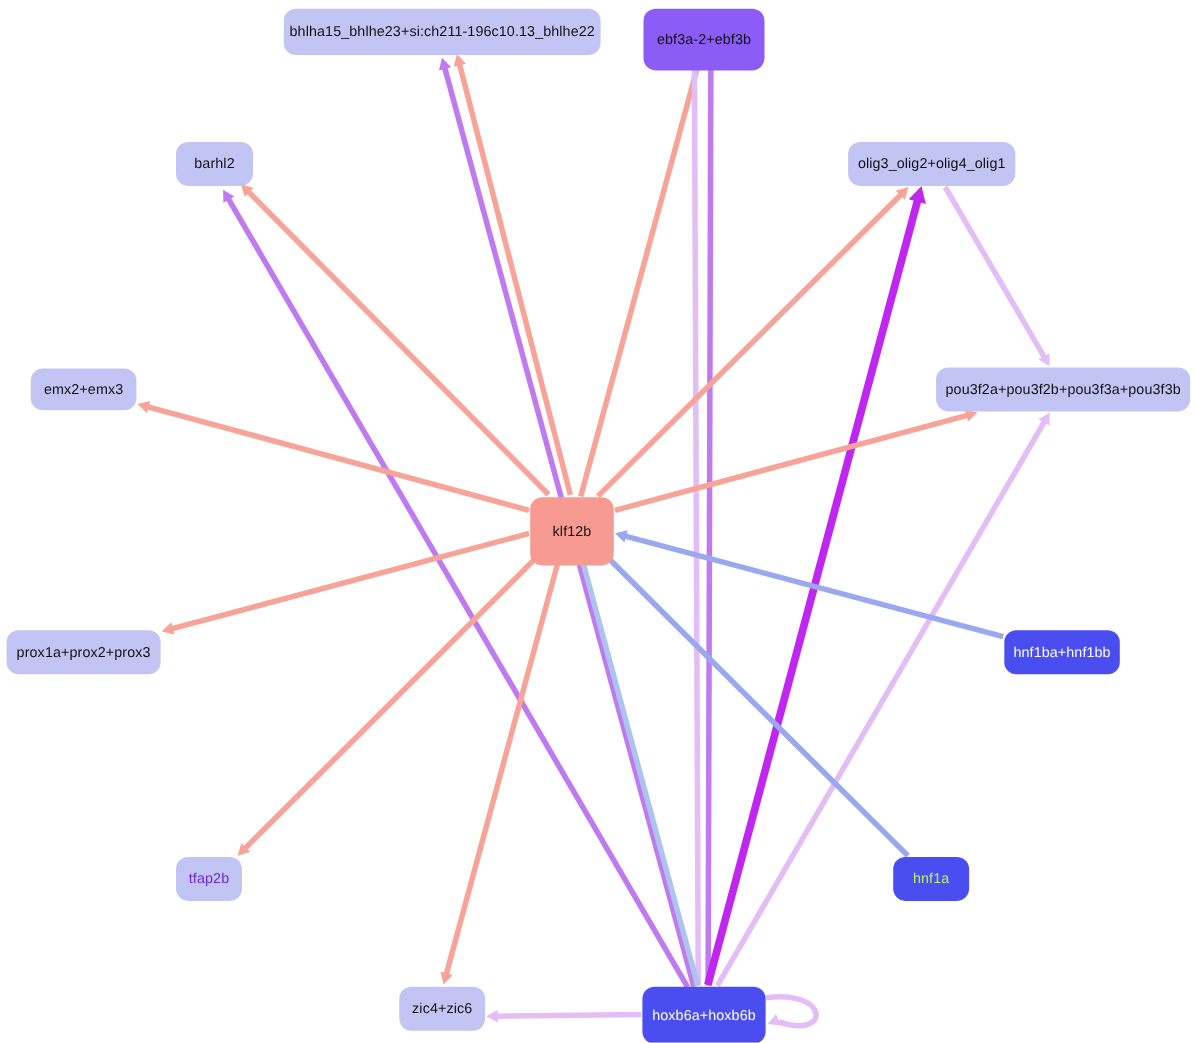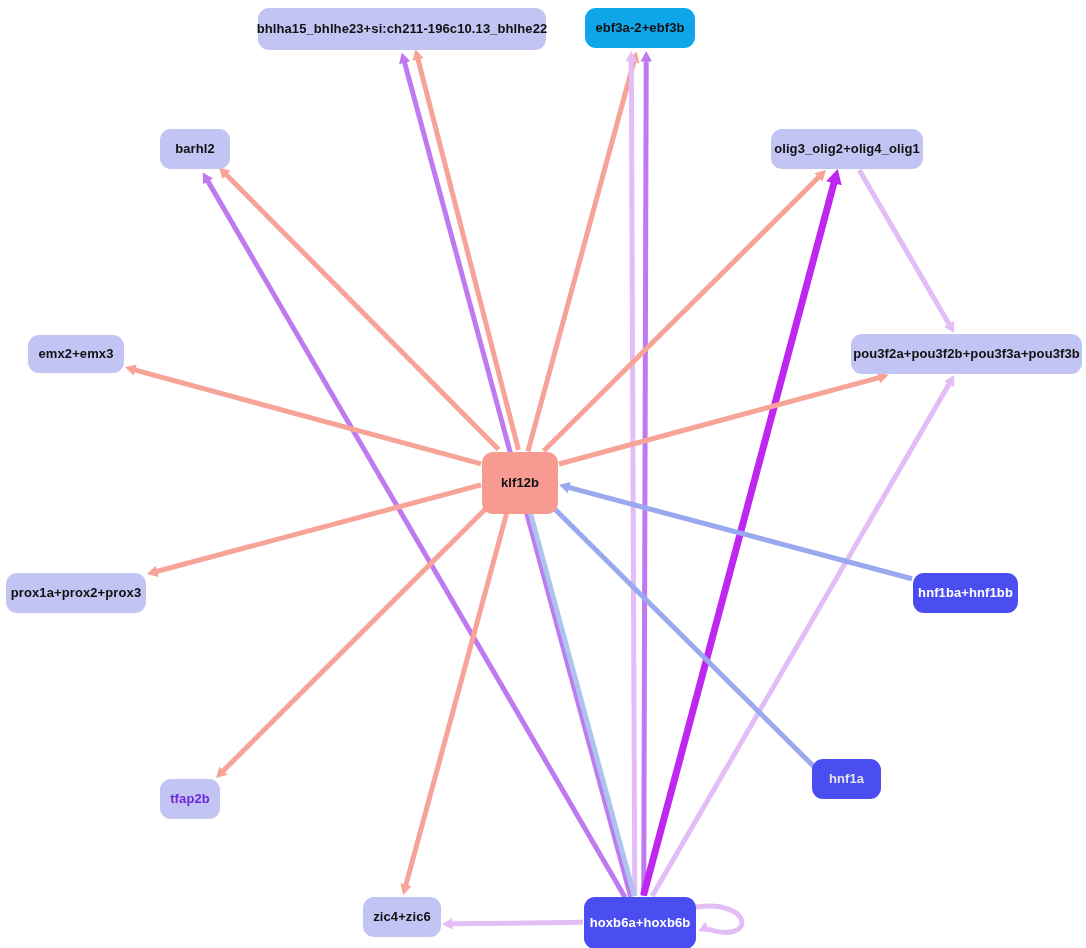--- a/index.html
+++ b/index.html
@@ -9,21 +9,20 @@
   }
   body {
     font-family: "Liberation Sans", sans-serif;
   }
   #canvas {
     position: relative;
     width: 1086px;
     height: 948px;
     background: #ffffff;
     overflow: hidden;
-    font-weight: bold;
   }
   #edge-layer {
     position: absolute;
     left: 0;
     top: 0;
     width: 1086px;
     height: 948px;
   }
   .node {
     position: absolute;
@@ -88,21 +87,21 @@
       <polygon points="543.6448382126348,498 555.1455878953038,501.3234404969232 547.0388804359409,509.4801122549571" fill="#9aa8ef"></polygon>
       <line x1="634.3050847457627" y1="896" x2="528.7088481153484" y2="506.613877425347" stroke="#aec4f0" stroke-width="5" stroke-linecap="butt"></line>
       <polygon points="526.3728813559322,498 534.670634428158,506.62900886268915 523.5715206588033,509.6389380204803" fill="#aec4f0"></polygon>
       <path d="M 696 907 C 754 899, 756 945, 708 929" fill="none" stroke="#e3bdf5" stroke-width="5"></path>
       <polygon points="698,931 705.475,921.72 709.8449999999999,932.3" fill="#e3bdf5"></polygon>
     </svg>
   <div id="node-layer">
       <div class="node" style="left: 258px; top: 8px; width: 288px; height: 42px; background: rgb(194, 197, 244); color: rgb(17, 17, 17);">
         <span class="node-label">bhlha15_bhlhe23+si:ch211-196c10.13_bhlhe22</span>
       </div>
-      <div class="node" style="left: 585px; top: 8px; width: 110px; height: 40px; background: #0ea5e9; color: rgb(17, 17, 17);">
+      <div class="node" style="left: 585px; top: 8px; width: 110px; height: 56px; background: #8b5cf6; color: rgb(17, 17, 17);">
         <span class="node-label">ebf3a-2+ebf3b</span>
       </div>
       <div class="node" style="left: 771px; top: 129px; width: 152px; height: 40px; background: rgb(194, 197, 244); color: rgb(17, 17, 17);">
         <span class="node-label">olig3_olig2+olig4_olig1</span>
       </div>
       <div class="node" style="left: 160px; top: 129px; width: 70px; height: 40px; background: rgb(194, 197, 244); color: rgb(17, 17, 17);">
         <span class="node-label">barhl2</span>
       </div>
       <div class="node" style="left: 851px; top: 334px; width: 231px; height: 40px; background: rgb(194, 197, 244); color: rgb(17, 17, 17);">
         <span class="node-label">pou3f2a+pou3f2b+pou3f3a+pou3f3b</span>
@@ -112,21 +111,21 @@
       </div>
       <div class="node" style="left: 482px; top: 452px; width: 76px; height: 62px; background: rgb(247, 155, 146); color: rgb(17, 17, 17);">
         <span class="node-label">klf12b</span>
       </div>
       <div class="node" style="left: 6px; top: 573px; width: 140px; height: 40px; background: rgb(194, 197, 244); color: rgb(17, 17, 17);">
         <span class="node-label">prox1a+prox2+prox3</span>
       </div>
       <div class="node" style="left: 913px; top: 573px; width: 105px; height: 40px; background: rgb(74, 78, 240); color: rgb(255, 255, 255);">
         <span class="node-label">hnf1ba+hnf1bb</span>
       </div>
-      <div class="node" style="left: 812px; top: 759px; width: 69px; height: 40px; background: rgb(74, 78, 240); color: #e5e5e5;">
+      <div class="node" style="left: 812px; top: 779px; width: 69px; height: 40px; background: rgb(74, 78, 240); color: #bef264;">
         <span class="node-label">hnf1a</span>
       </div>
       <div class="node" style="left: 160px; top: 779px; width: 60px; height: 40px; background: rgb(194, 197, 244); color: #6d28d9;">
         <span class="node-label">tfap2b</span>
       </div>
       <div class="node" style="left: 363px; top: 897px; width: 78px; height: 40px; background: rgb(194, 197, 244); color: rgb(17, 17, 17);">
         <span class="node-label">zic4+zic6</span>
       </div>
       <div class="node" style="left: 584px; top: 897px; width: 112px; height: 52px; background: rgb(74, 78, 240); color: rgb(255, 255, 255);">
         <span class="node-label">hoxb6a+hoxb6b</span>

